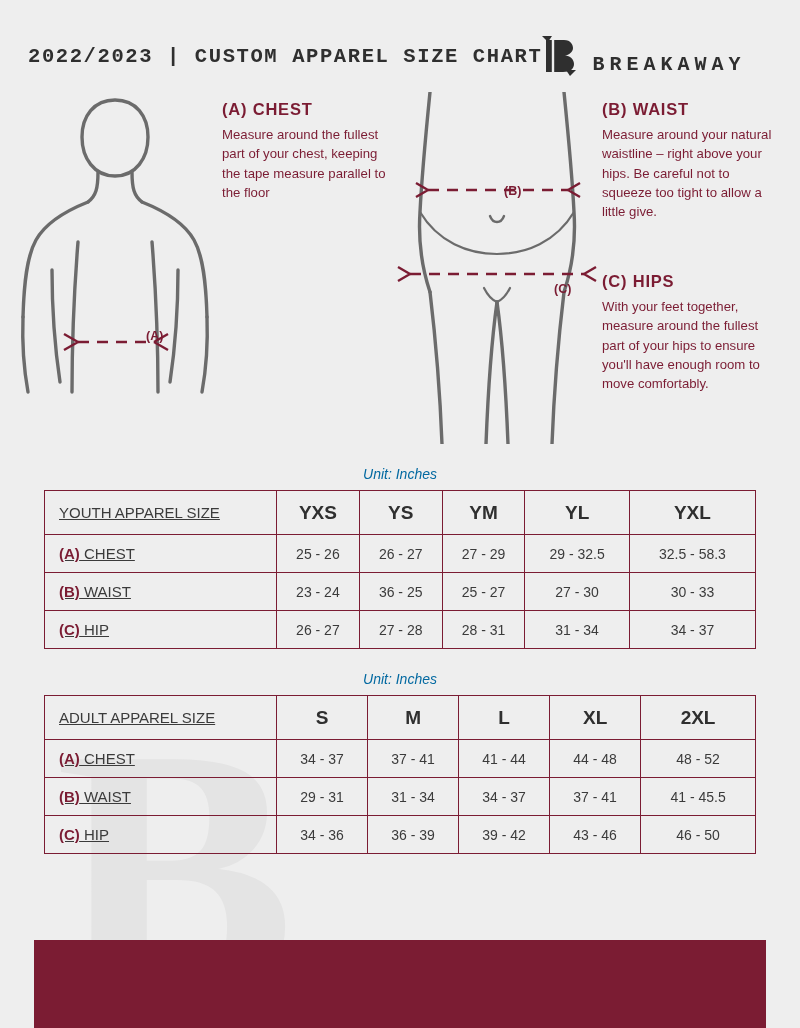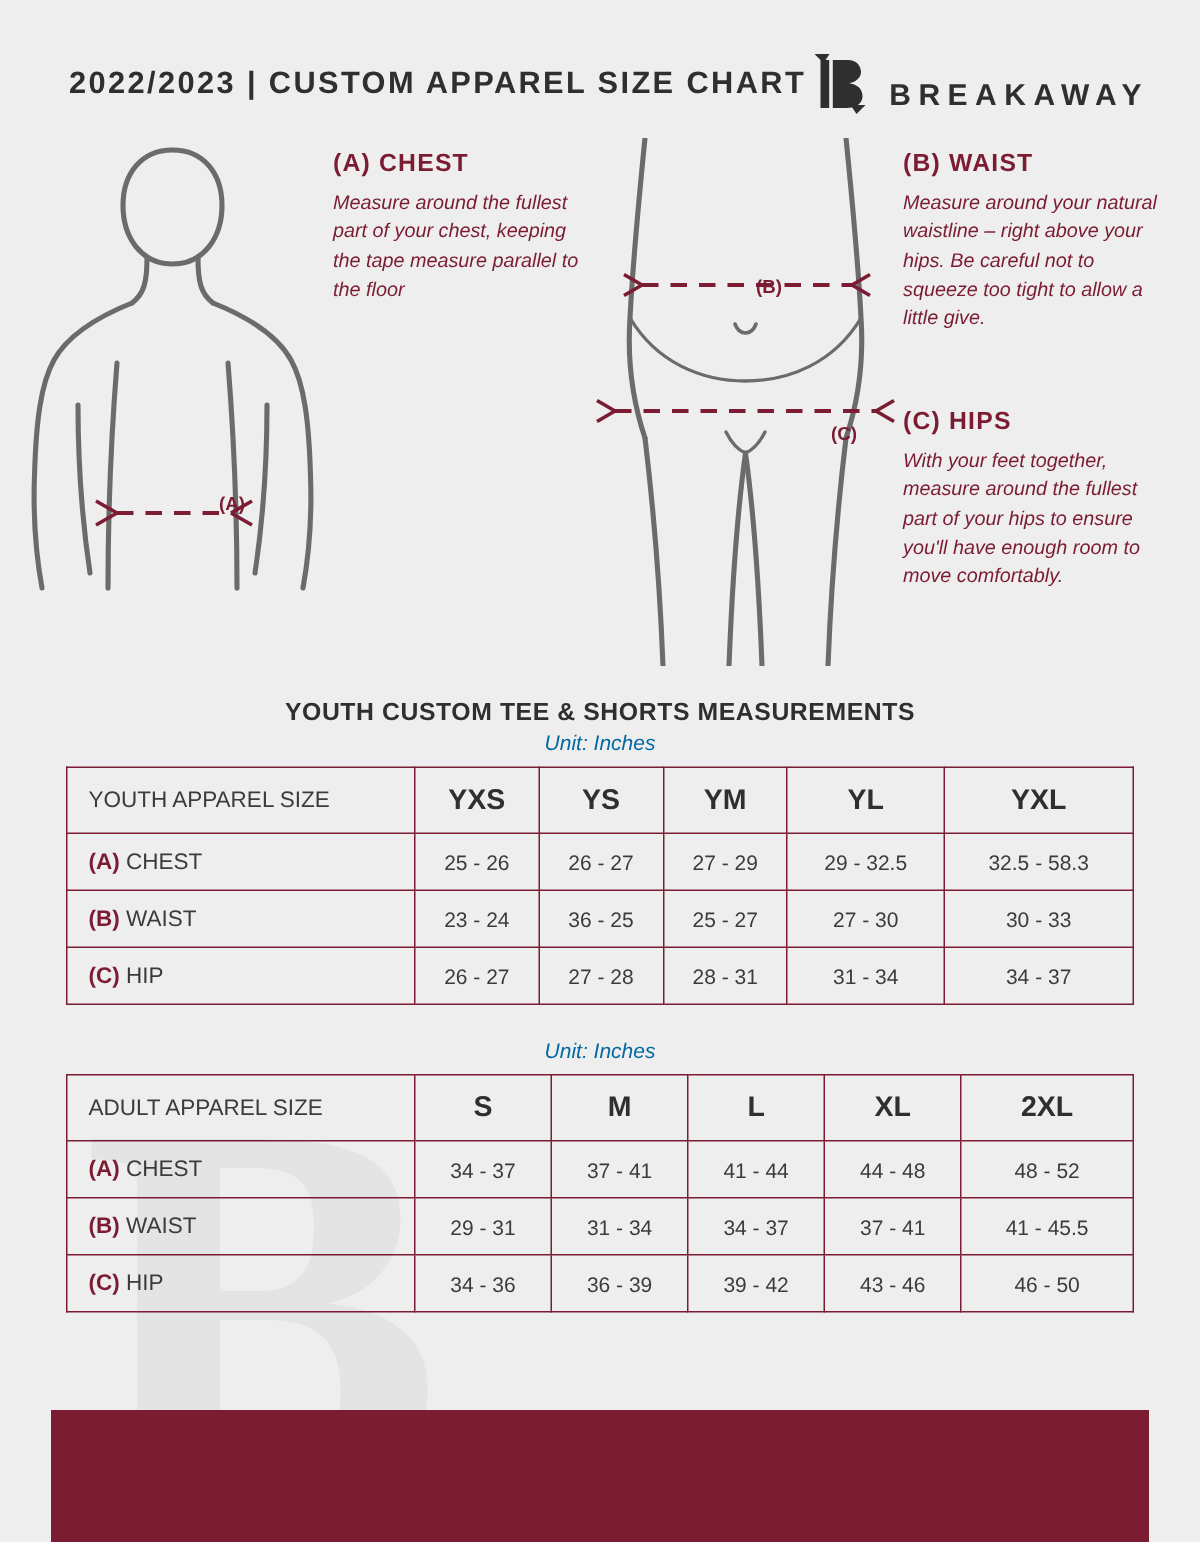--- a/index.html
+++ b/index.html
@@ -27,22 +27,23 @@
     user-select: none;
     z-index: 0;
   }
 
   .page { position: relative; z-index: 1; }
 
   
   .header {
     display: flex;
     align-items: center;
-    justify-content: space-between;
-    padding: 36px 34px 10px 46px;
+    justify-content: flex-start;
+    padding: 36px 34px 10px 28px;
+    font-family: Liberation Mono, monospace;
   }
   .header-title {
     font-size: 20.5px;
     font-weight: 700;
     letter-spacing: 1.6px;
     color: #2f2f2f;
     white-space: nowrap;
   }
   .brand {
     display: flex;
@@ -76,21 +77,20 @@
     margin: 0 0 6px 0;
     font-size: 16.5px;
     font-weight: 700;
     letter-spacing: 0.8px;
     color: #7b1c33;
   }
   .callout p {
     margin: 0;
     font-size: 13.2px;
     line-height: 1.46;
-    font-style: italic;
     color: #7b1c33;
   }
   .co-chest { left: 222px; top: 8px; width: 176px; }
   .co-waist { left: 602px; top: 8px; width: 170px; }
   .co-hips  { left: 602px; top: 180px; width: 172px; }
 
   
   .section { margin-top: 4px; }
   .table-title {
     text-align: center;
@@ -121,20 +121,21 @@
     text-align: center;
     color: #3b3b3b;
     font-weight: 400;
   }
   thead th { height: 44px; }
   th.rowhead, td.rowhead {
     text-align: left;
     padding-left: 14px;
     width: 232px;
     font-size: 15px;
+    text-decoration: underline;
   }
   thead th.colhead {
     font-weight: 700;
     font-size: 19px;
     color: #2f2f2f;
   }
   th.rowhead { font-weight: 400; color: #3b3b3b; font-size: 15px; }
   td.rowhead .tag { color: #7b1c33; font-weight: 700; }
 
   
@@ -243,21 +244,20 @@
       <p>Measure around your natural waistline – right above your hips. Be careful not to squeeze too tight to allow a little give.</p>
     </div>
 
     <div class="callout co-hips">
       <h3>(C) HIPS</h3>
       <p>With your feet together, measure around the fullest part of your hips to ensure you'll have enough room to move comfortably.</p>
     </div>
   </div>
 
   <div class="section">
-    <p class="table-title">YOUTH CUSTOM TEE &amp; SHORTS MEASUREMENTS</p>
     <p class="table-unit">Unit: Inches</p>
     <table>
       <thead>
         <tr>
           <th class="rowhead">YOUTH APPAREL SIZE</th>
           <th class="colhead">YXS</th>
           <th class="colhead">YS</th>
           <th class="colhead">YM</th>
           <th class="colhead">YL</th>
           <th class="colhead">YXL</th>

